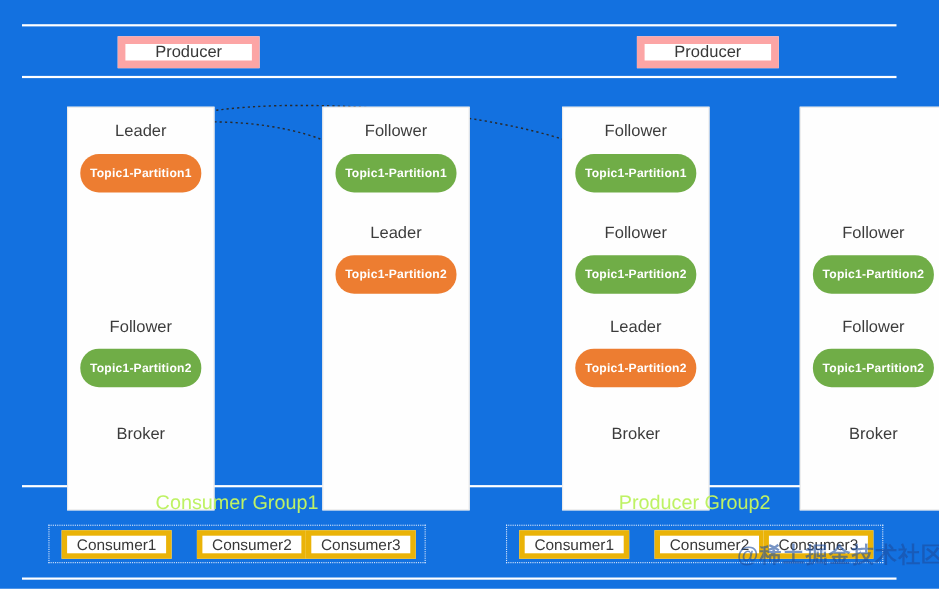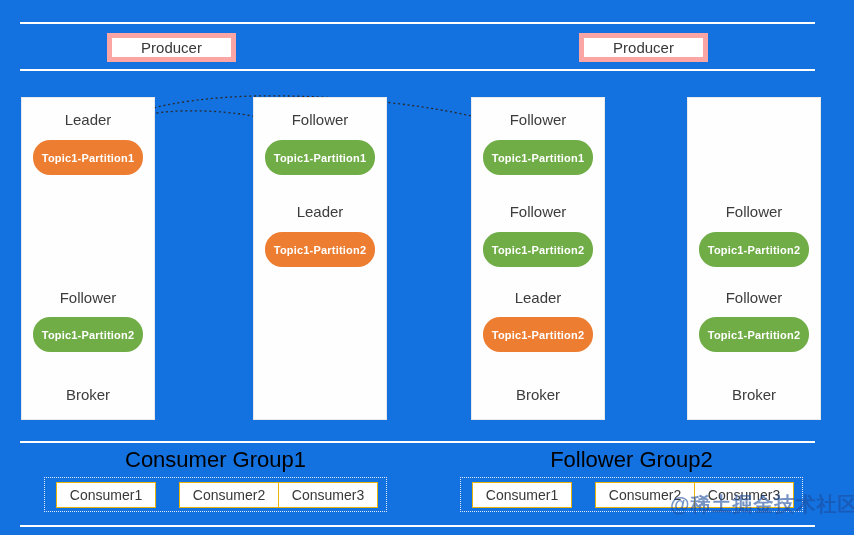--- a/index.html
+++ b/index.html
@@ -3,52 +3,52 @@
 <meta charset="utf-8">
 <style>
   html,body{margin:0;padding:0;}
   body{font-family:"Liberation Sans","DejaVu Sans",sans-serif;}
   .stage{position:relative;width:854px;height:535px;background:#1371e0;overflow:hidden;}
 
   .hline{position:absolute;left:20px;width:795px;height:2px;background:#ffffff;}
   .hline.l1{top:22px;} .hline.l2{top:69px;} .hline.l3{top:441px;} .hline.l4{top:525px;}
 
   .producer{position:absolute;top:33px;width:129px;height:29px;background:#ffffff;
-    border:5px solid #fca5a5;display:flex;align-items:center;justify-content:center;
+    border:7px solid #fca5a5;display:flex;align-items:center;justify-content:center;
     font-size:15px;color:#383838;box-sizing:border-box;}
   .producer.p1{left:107px;} .producer.p2{left:579px;}
 
   .arrows{position:absolute;left:0;top:0;width:854px;height:535px;pointer-events:none;}
 
-  .broker-col{position:absolute;top:97px;width:134px;height:323px;background:#fefefe;
-    border:1px solid #e9e9e9;box-sizing:border-box;}
+  .broker-col{position:absolute;top:97px;width:134px;height:367px;background:#fefefe;
+    border:1px solid #e9e9e9;box-sizing:border-box;margin-left:40px;}
   .broker-col.c1{left:21px;} .broker-col.c2{left:253px;}
   .broker-col.c3{left:471px;} .broker-col.c4{left:687px;}
 
   .lbl{position:absolute;left:0;right:0;text-align:center;font-size:15px;color:#3c3c3c;}
   .row-a-lbl{top:13px;} .row-b-lbl{top:105px;} .row-c-lbl{top:191px;}
 
   .pbox{position:absolute;left:11px;width:110px;height:35px;display:flex;align-items:center;
     justify-content:center;color:#ffffff;font-weight:bold;font-size:11px;letter-spacing:0.2px;border-radius:17px;}
   .row-a-box{top:42px;} .row-b-box{top:134px;} .row-c-box{top:219px;}
   .orange{background:#ed7d31;} .green{background:#70ad47;}
 
   .broker-footer{position:absolute;left:0;right:0;top:288px;text-align:center;
     font-size:15px;color:#3c3c3c;}
 
-  .group-title{position:absolute;top:447px;width:343px;text-align:center;color:#000000;
-    font-size:22px;}
+  .group-title{position:absolute;top:447px;width:343px;text-align:center;color:#bef264;
+    font-size:18px;}
   .group-title.g1{left:44px;} .group-title.g2{left:460px;}
 
   .group-box{position:absolute;top:477px;width:343px;height:35px;
     border:1px dotted #dfeafc;box-sizing:border-box;}
   .group-box.g1{left:44px;} .group-box.g2{left:460px;}
 
   .consumer{position:absolute;top:4px;width:100px;height:26px;background:#ffffff;
-    border:1px solid #eab308;display:flex;align-items:center;justify-content:center;
+    border:5px solid #eab308;display:flex;align-items:center;justify-content:center;
     font-size:14px;color:#383838;box-sizing:border-box;}
   .consumer.s1{left:11px;} .consumer.s2{left:134px;} .consumer.s3{left:233px;}
 
   .watermark{position:absolute;left:670px;top:491px;font-size:20px;font-weight:600;
     color:#1d4d9e;opacity:0.6;letter-spacing:1px;white-space:nowrap;}
 </style>
 </head>
 <body>
 
 <div class="stage">
@@ -104,21 +104,21 @@
     <div class="broker-footer">Broker</div>
   </div>
 
   <div class="group-title g1">Consumer Group1</div>
   <div class="group-box g1">
     <div class="consumer s1">Consumer1</div>
     <div class="consumer s2">Consumer2</div>
     <div class="consumer s3">Consumer3</div>
   </div>
 
-  <div class="group-title g2">Follower Group2</div>
+  <div class="group-title g2">Producer Group2</div>
   <div class="group-box g2">
     <div class="consumer s1">Consumer1</div>
     <div class="consumer s2">Consumer2</div>
     <div class="consumer s3">Consumer3</div>
   </div>
 
   <div class="watermark">@稀土掘金技术社区</div>
 
 </div>
 

